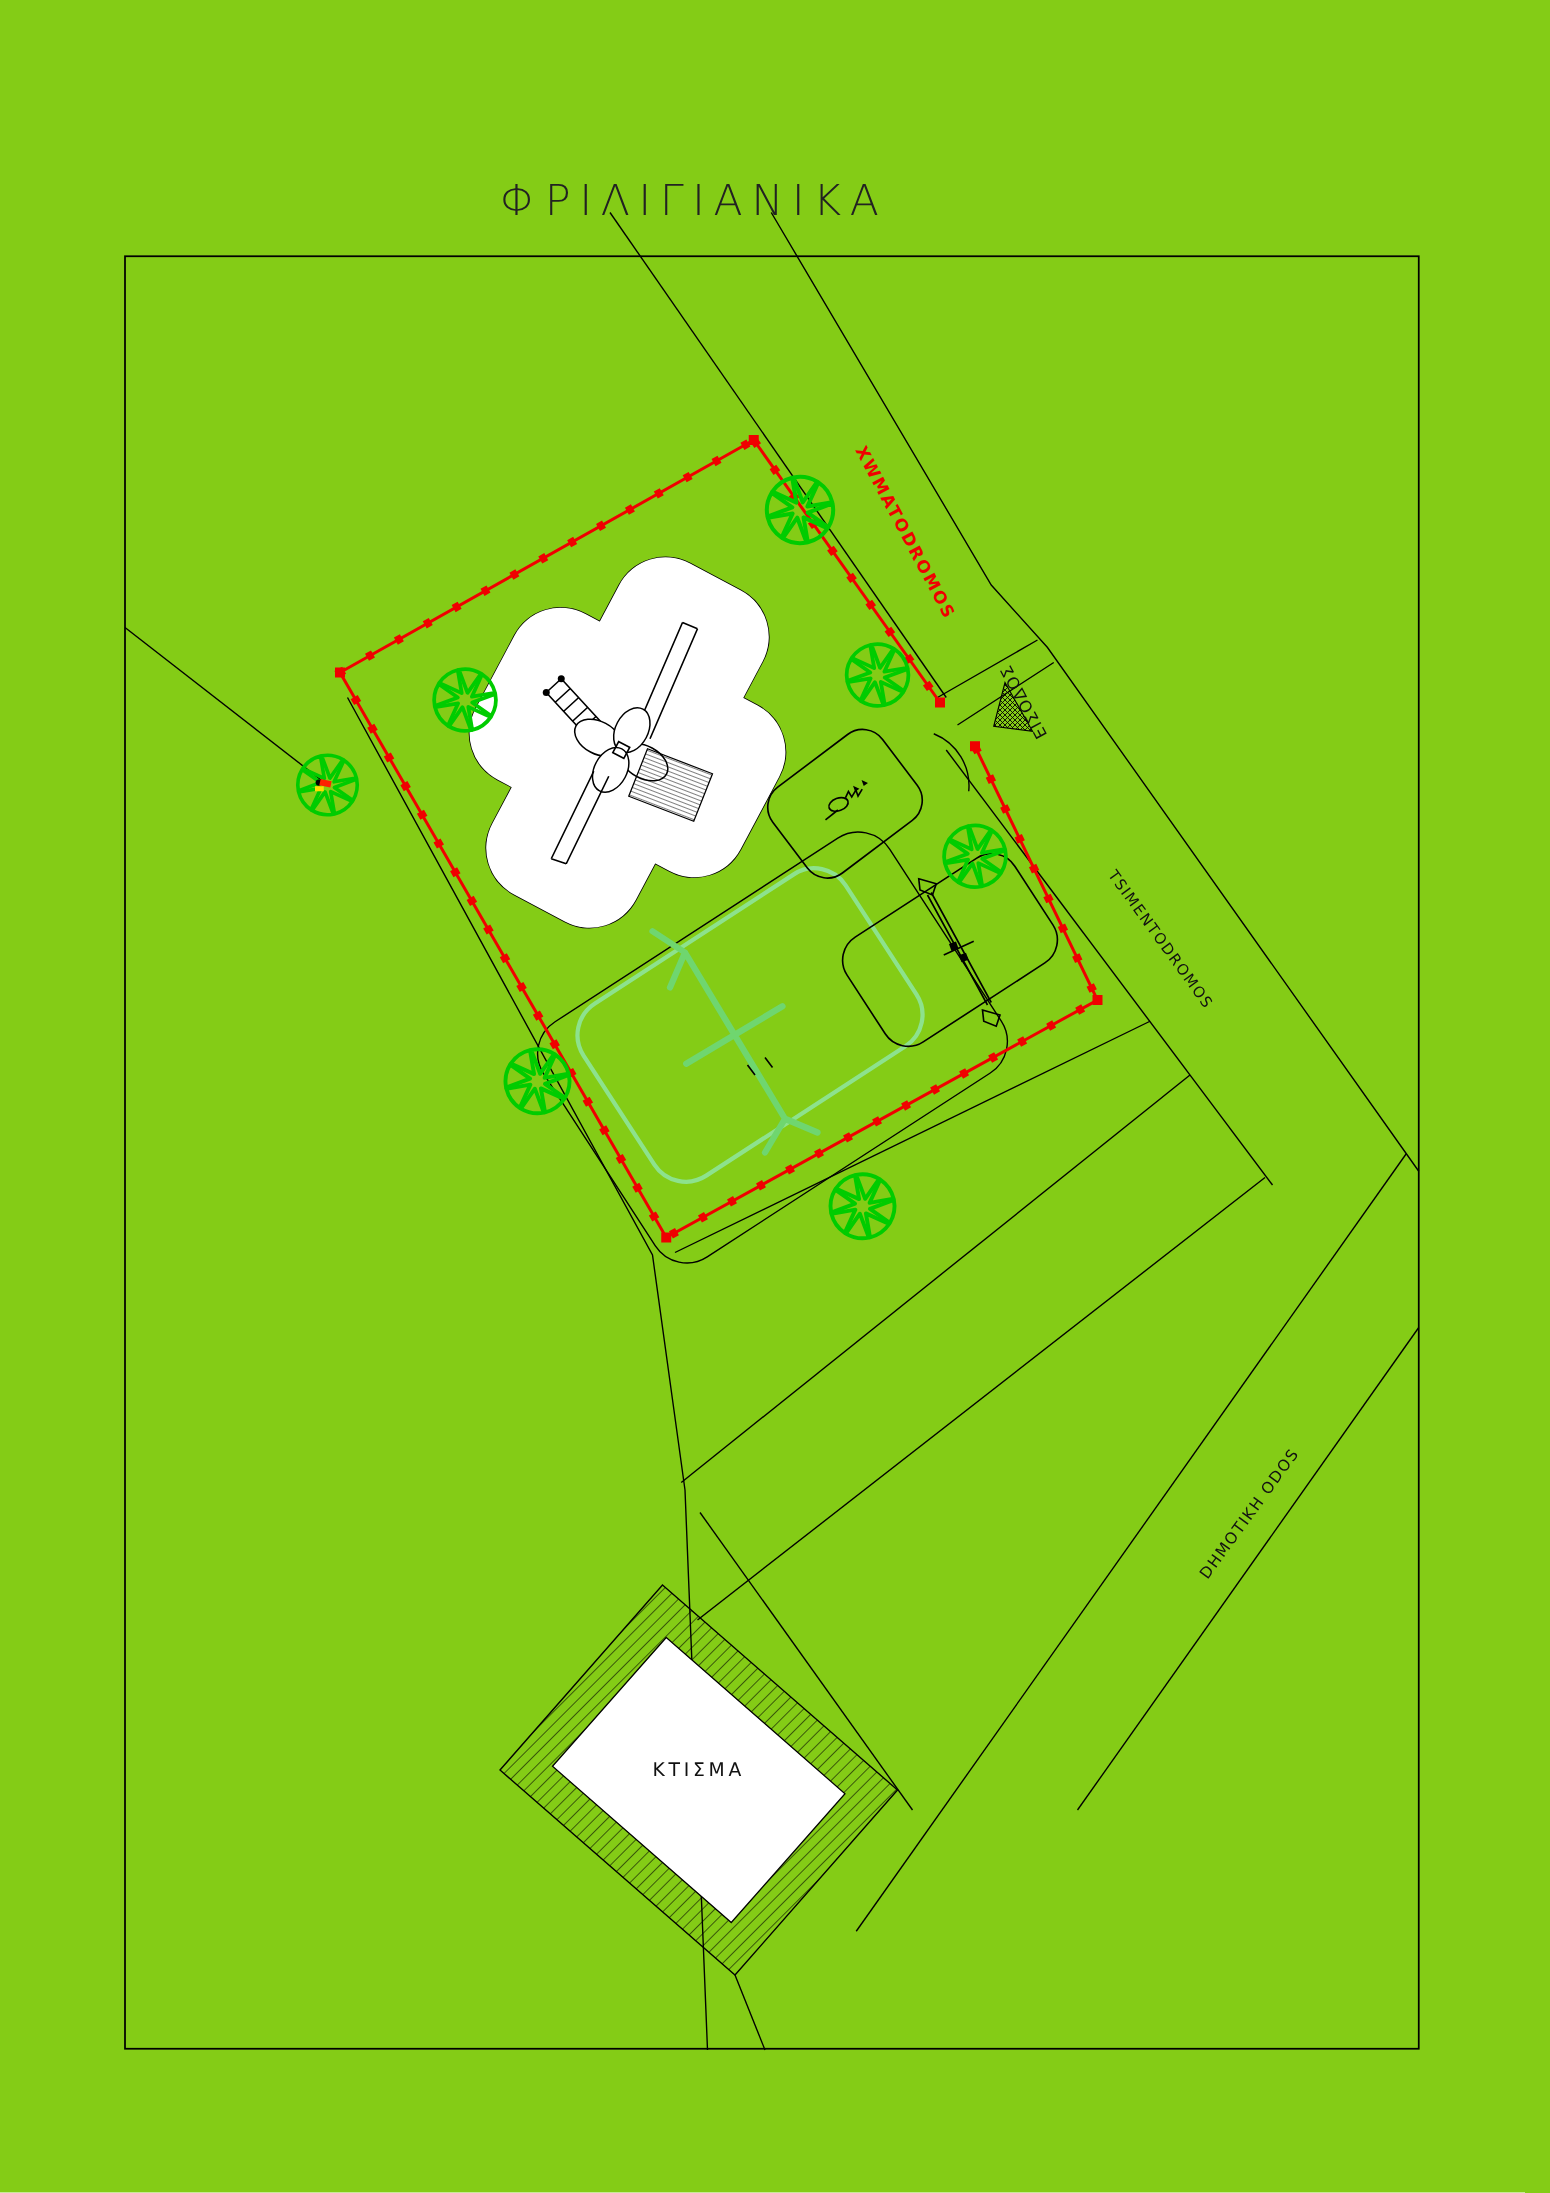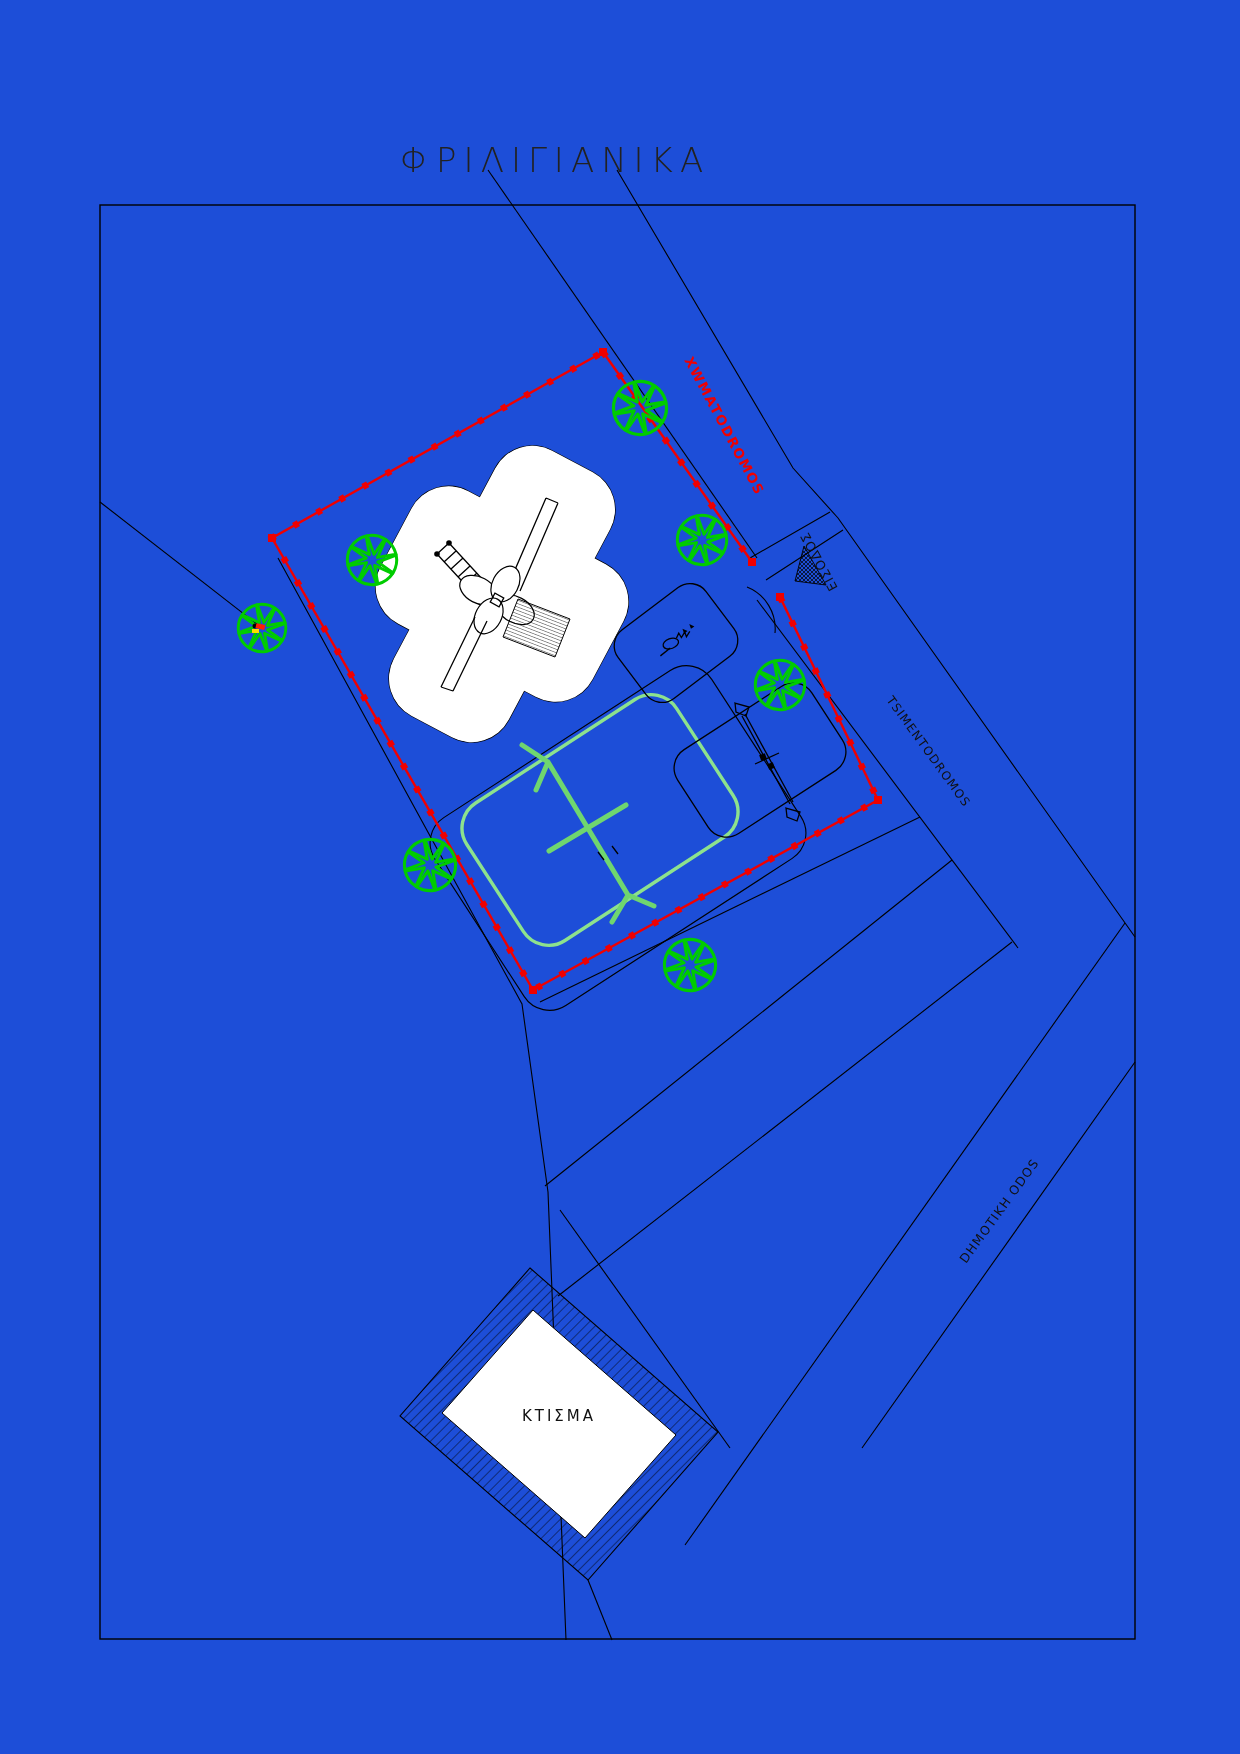--- a/index.html
+++ b/index.html
@@ -1,16 +1,16 @@
 <!DOCTYPE html>
 <html style="--boundary: #f00000; --tree: #00cc00; --court: #8de28d; --swing: #6fd66f; --marker_red: #ff2000; --marker_yellow: #ffdd00;"><head>
 <meta charset="utf-8">
 <style>
   html,body{margin:0;padding:0;background:#ffffff;}
-  .page{width:1240px;height:1754px;position:relative;background:#1d4ed8;}
+  .page{width:1240px;height:1754px;position:relative;background:#84cc16;}
   text{font-family:"DejaVu Sans", sans-serif;fill:#111;}
   .title-text{font-size:34px;letter-spacing:7px;fill:#222;font-weight:200;}
   .road-label{font-size:12px;letter-spacing:1.2px;fill:#111;}
   .road-label-red{font-size:13.5px;letter-spacing:1.5px;font-weight:bold;fill:var(--boundary);}
   .entr-label{font-size:13px;letter-spacing:1px;fill:#111;}
   .bld-label{font-size:15px;letter-spacing:3px;fill:#111;}
   .thin{stroke:#000;stroke-width:1.1;fill:none;}
   .frame{stroke:#000;stroke-width:1.4;fill:none;}
   .boundary{stroke:var(--boundary);stroke-width:2.4;fill:none;}
   .boundary-dots{stroke:var(--boundary);stroke-width:6.5;fill:none;stroke-dasharray:5.5 21;}

